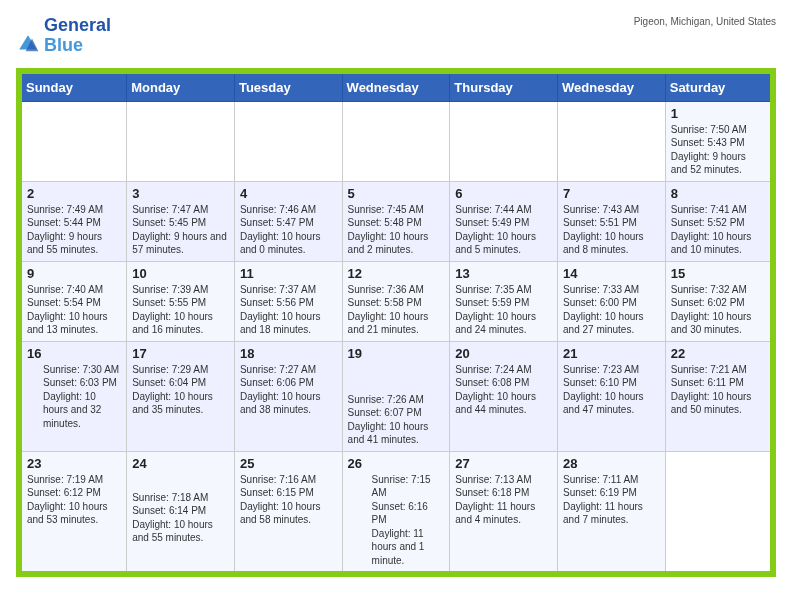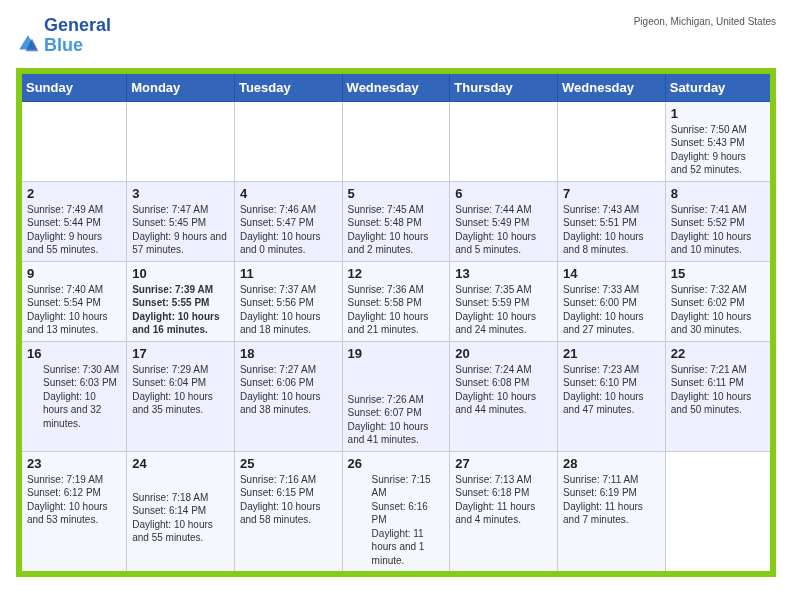--- a/index.html
+++ b/index.html
@@ -181,21 +181,21 @@
       </tr>
       <tr>
         <td>
           <span class="day-num">9</span>
           <div class="day-info" style="white-space: pre-line;">Sunrise: 7:40 AM
 Sunset: 5:54 PM
 Daylight: 10 hours and 13 minutes.</div>
         </td>
         <td>
           <span class="day-num">10</span>
-          <div class="day-info" style="white-space: pre-line; font-weight: bold;">Sunrise: 7:39 AM
+          <div class="day-info" style="white-space: pre-line;">Sunrise: 7:39 AM
 Sunset: 5:55 PM
 Daylight: 10 hours and 16 minutes.</div>
         </td>
         <td>
           <span class="day-num">11</span>
           <div class="day-info" style="white-space: pre-line;">Sunrise: 7:37 AM
 Sunset: 5:56 PM
 Daylight: 10 hours and 18 minutes.</div>
         </td>
         <td>

